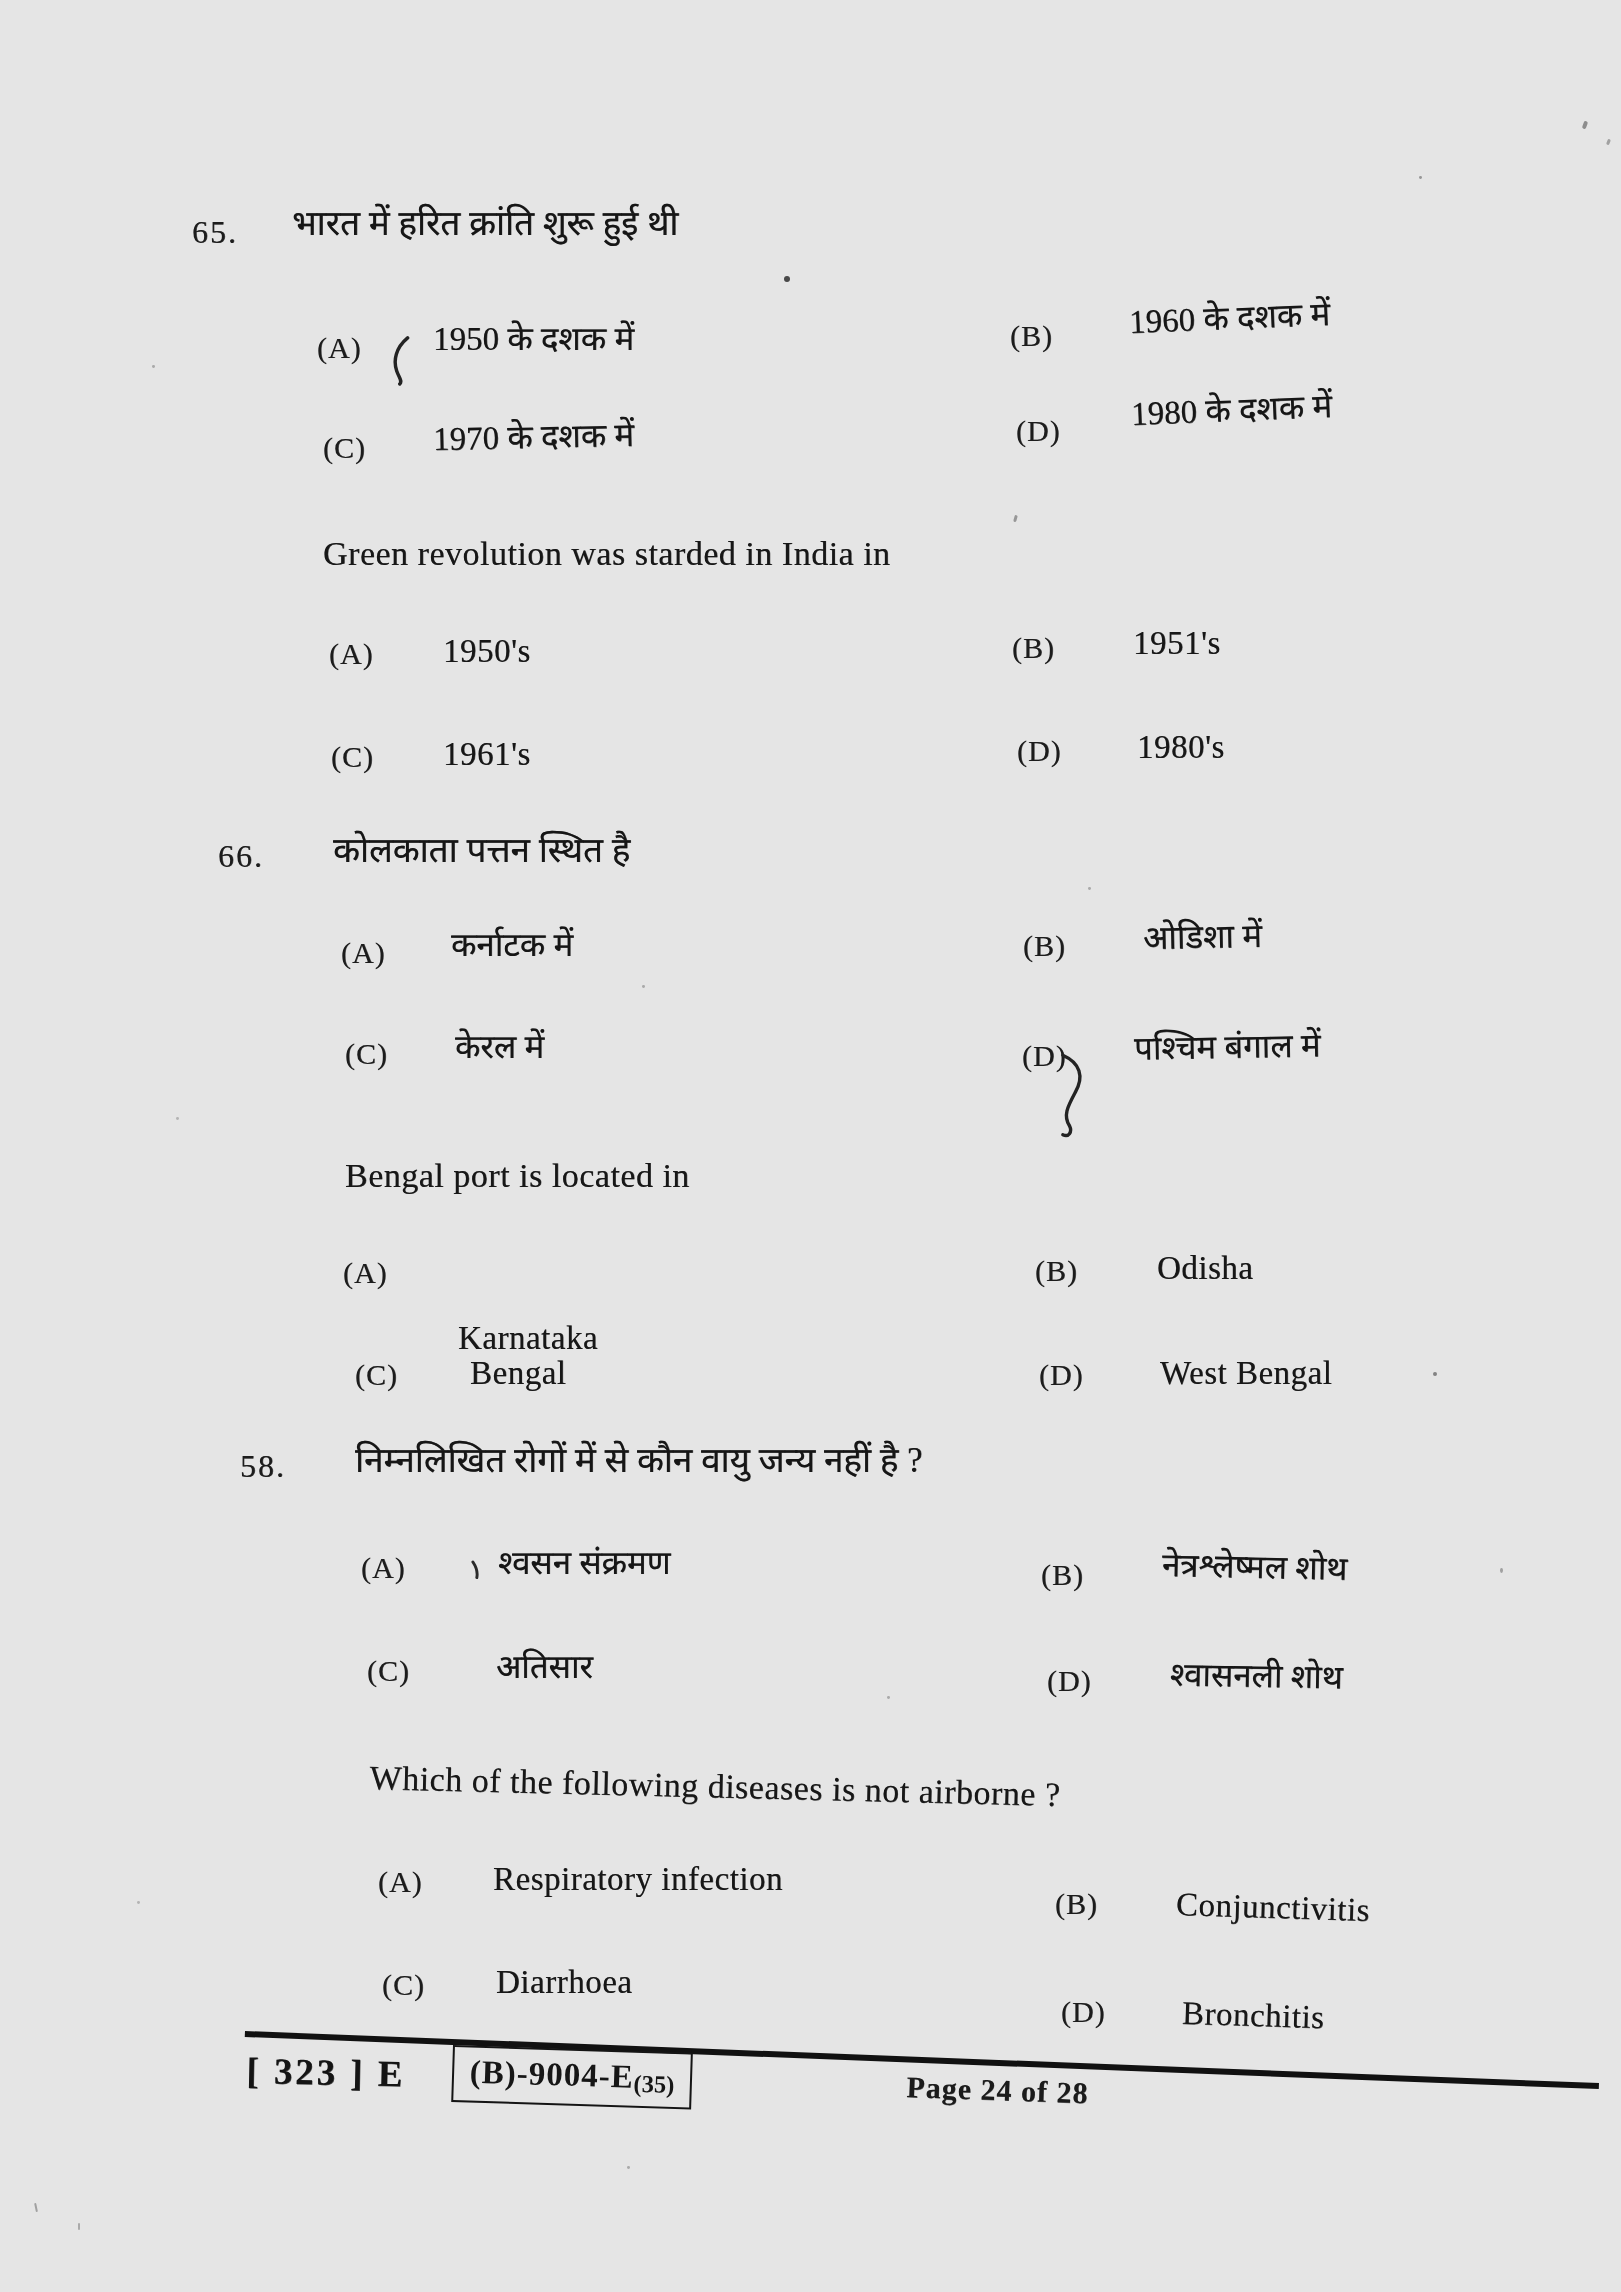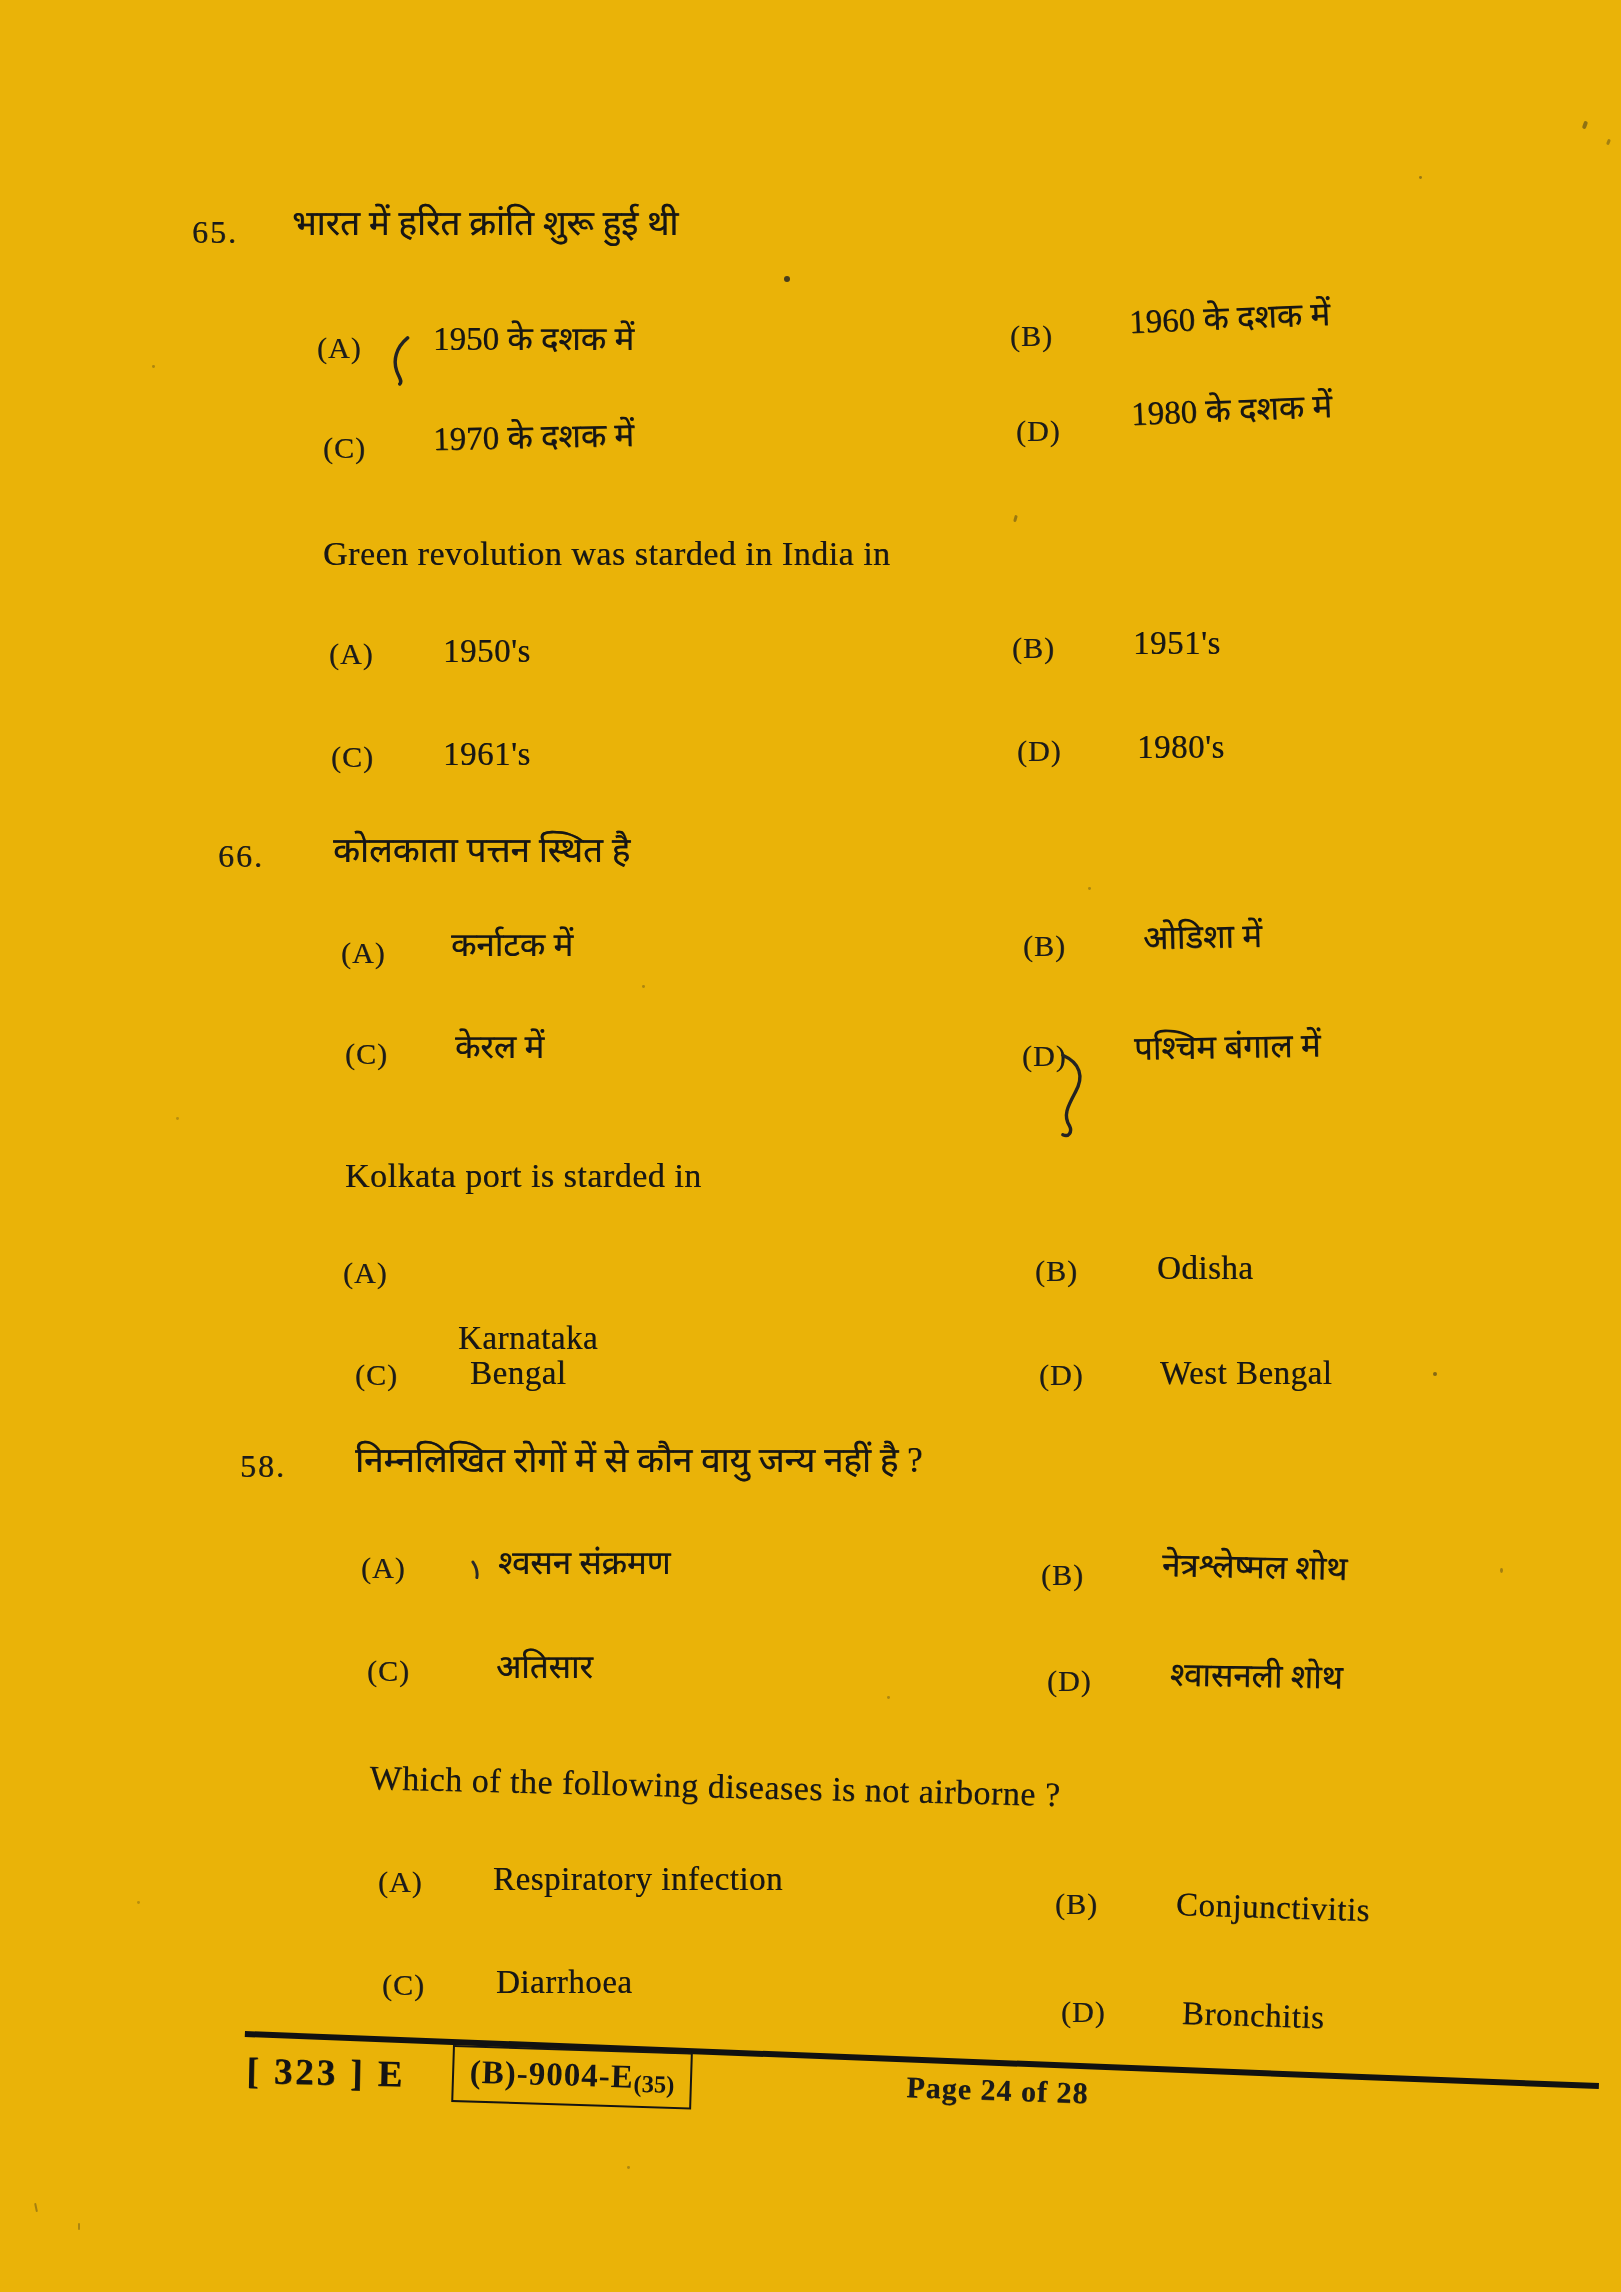--- a/index.html
+++ b/index.html
@@ -5,21 +5,21 @@
   html,body{margin:0;padding:0;}
   body{
     background:#cfcfcf;
     font-family:"Liberation Serif", serif;
   }
   .page{
     position:relative;
     width:1621px;
     height:2293px;
     margin:0 auto;
-    background:#eab308;
+    background:#e5e5e5;
     overflow:hidden;
     color:#1a1a1a;
   }
   .abs{position:absolute;white-space:nowrap;line-height:1;}
   
   .qnum{
     font-family:"Liberation Serif", serif;
     font-size:32px;
     letter-spacing:2px;
     color:#1c1c1c;
@@ -149,21 +149,21 @@
     <span class="abs hi hi-opt" style="left:455px;top:1031px">केरल में</span>
 
     <span class="abs lbl" style="left:1022px;top:1041px">(D)</span>
     <span class="abs penmark" style="left:1057px;top:1051px">
         <svg width="31" height="90" viewBox="0 0 32 92">
           <path d="M6,4 C24,12 28,26 19,42 C11,57 6,66 13,77 C16,83 12,89 6,86" fill="none" stroke="#232323" stroke-width="3.5" stroke-linecap="round"></path>
         </svg>
       </span>
     <span class="abs hi hi-opt" style="left:1134px;top:1031px;transform:rotate(-1deg)">पश्चिम बंगाल में</span>
 
-    <span class="abs en" style="left:345px;top:1159px">Kolkata port is starded in</span>
+    <span class="abs en" style="left:345px;top:1159px">Bengal port is located in</span>
 
     <span class="abs lbl" style="left:343px;top:1258px">(A)</span>
     <span class="abs en en-opt" style="left:458px;top:1322px">Karnataka</span>
 
     <span class="abs lbl" style="left:1035px;top:1256px">(B)</span>
     <span class="abs en en-opt" style="left:1157px;top:1252px">Odisha</span>
 
     <span class="abs lbl" style="left:355px;top:1360px">(C)</span>
     <span class="abs en en-opt" style="left:470px;top:1357px">Bengal</span>
 

